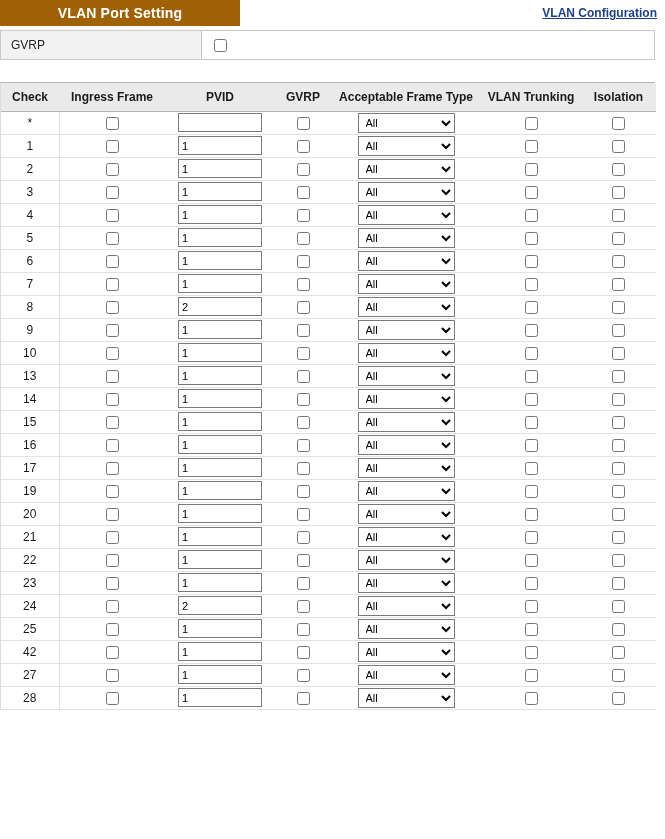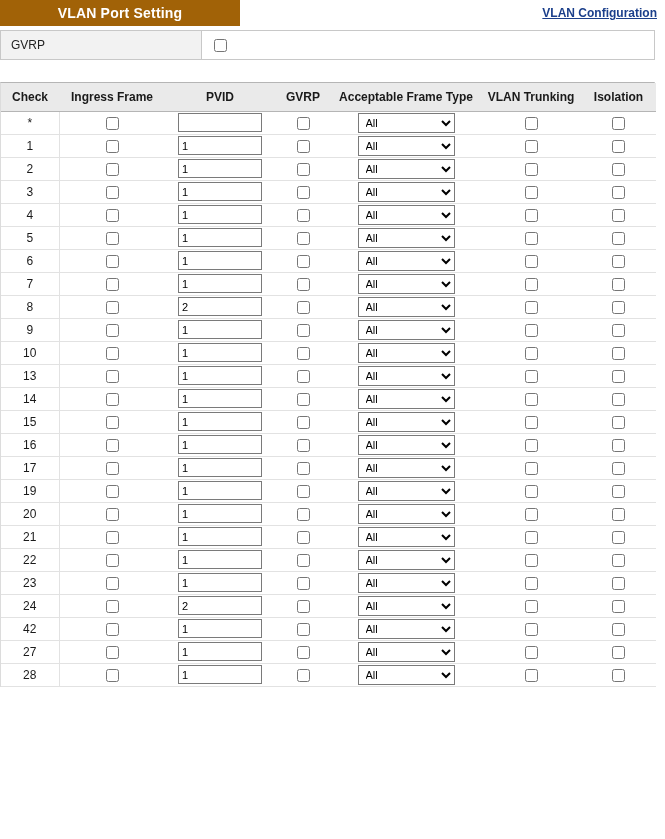--- a/index.html
+++ b/index.html
@@ -382,20 +382,29 @@
           <tr>
             <td class="port-col">24</td>
             <td><input type="checkbox" style=""></td>
             <td><input type="text" class="pvid-input" value="2" style=""></td>
             <td><input type="checkbox" style=""></td>
             <td><select class="aft-select"><option value="All">All</option></select></td>
             <td><input type="checkbox" style=""></td>
             <td><input type="checkbox" style=""></td>
           </tr>
           <tr>
+            <td class="port-col">25</td>
+            <td><input type="checkbox" style=""></td>
+            <td><input type="text" class="pvid-input" value="1" style=""></td>
+            <td><input type="checkbox" style=""></td>
+            <td><select class="aft-select"><option value="All">All</option></select></td>
+            <td><input type="checkbox" style=""></td>
+            <td><input type="checkbox" style=""></td>
+          </tr>
+          <tr>
             <td class="port-col">42</td>
             <td><input type="checkbox" style=""></td>
             <td><input type="text" class="pvid-input" value="1" style=""></td>
             <td><input type="checkbox" style=""></td>
             <td><select class="aft-select"><option value="All">All</option></select></td>
             <td><input type="checkbox" style=""></td>
             <td><input type="checkbox" style=""></td>
           </tr>
           <tr>
             <td class="port-col">27</td>

